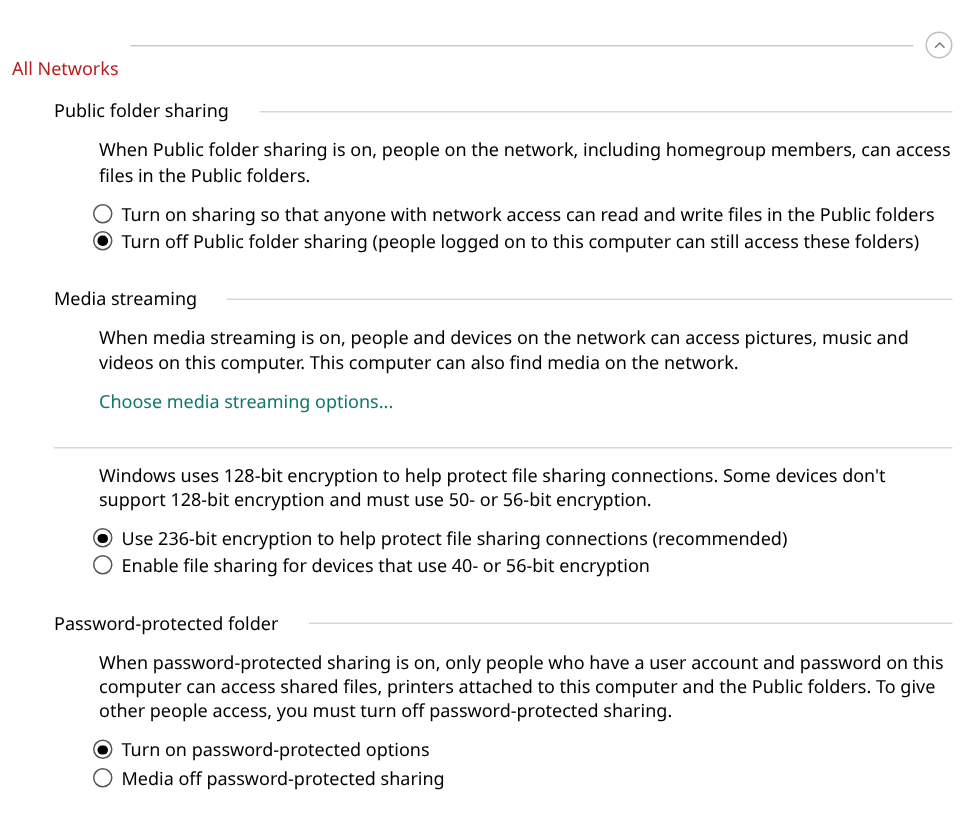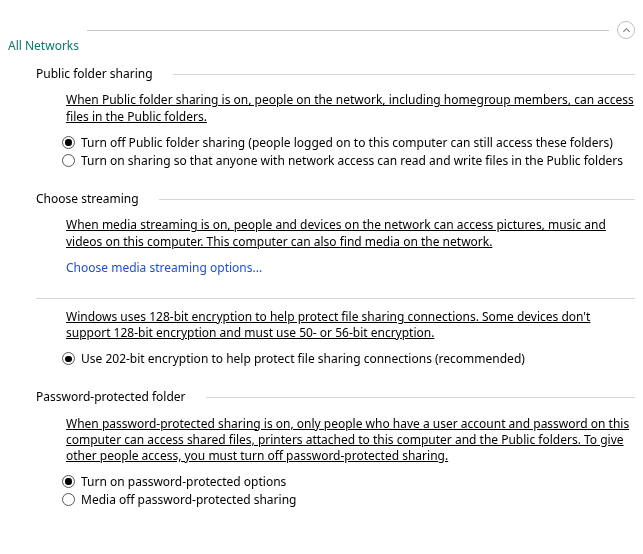--- a/index.html
+++ b/index.html
@@ -16,21 +16,21 @@
 
   
   .group-head {
     display: flex;
     align-items: center;
     gap: 8px;
     margin: 0 0 12px 0;
   }
   .group-head .title {
     white-space: nowrap;
-    color: #0f766e;
+    color: #b91c1c;
     margin-top: 32px;
   }
   .group-head .rule {
     flex: 1;
     border-top: 1px solid #c9c9c9;
     height: 0;
   }
   .chevron {
     width: 18px; height: 18px;
     border: 1px solid #bfbfbf;
@@ -44,21 +44,21 @@
   .section { margin-left: 28px; margin-bottom: 22px; }
   .sec-head {
     display: flex; align-items: center; gap: 20px;
     margin-bottom: 10px;
   }
   .sec-head .title { white-space: nowrap; }
   .sec-head .rule {
     flex: 1; border-top: 1px solid #d7d7d7; height: 0;
   }
 
-  .desc { margin: 0 0 10px 30px; text-decoration: underline; }
+  .desc { margin: 0 0 10px 30px; }
 
   .options { margin-left: 26px; }
   .option {
     display: flex; align-items: flex-start; gap: 6px;
     margin-bottom: 2px;
   }
   .radio {
     width: 13px; height: 13px;
     border: 1px solid #555;
     border-radius: 50%;
@@ -67,21 +67,21 @@
     margin-top: 1px;
   }
   .option.checked .radio::after {
     content:"";
     width: 6.5px; height: 6.5px; border-radius:50%;
     background:#000;
   }
   .opt-label { flex: 1; }
 
   .link {
-    color: #1d4ed8;
+    color: #0f766e;
     margin-left: 30px;
     display: inline-block;
   }
 </style>
 </head>
 <body>
 
 <div class="group-head">
   <span class="title">All Networks</span>
   <div class="rule"></div>
@@ -92,49 +92,53 @@
   </span>
 </div>
 
 <div class="section">
   <div class="sec-head">
     <span class="title">Public folder sharing</span>
     <div class="rule"></div>
   </div>
   <p class="desc">When Public folder sharing is on, people on the network, including homegroup members, can access files in the Public folders.</p>
   <div class="options">
+    <div class="option">
+      <span class="radio"></span>
+      <span class="opt-label">Turn on sharing so that anyone with network access can read and write files in the Public folders</span>
+    </div>
     <div class="option checked">
       <span class="radio"></span>
       <span class="opt-label">Turn off Public folder sharing (people logged on to this computer can still access these folders)</span>
-    </div>
-    <div class="option">
-      <span class="radio"></span>
-      <span class="opt-label">Turn on sharing so that anyone with network access can read and write files in the Public folders</span>
     </div>
   </div>
 </div>
 
 <div class="section">
   <div class="sec-head">
-    <span class="title">Choose streaming</span>
+    <span class="title">Media streaming</span>
     <div class="rule"></div>
   </div>
   <p class="desc">When media streaming is on, people and devices on the network can access pictures, music and videos on this computer. This computer can also find media on the network.</p>
   <span class="link">Choose media streaming options...</span>
 </div>
 
 <div class="section">
   <div class="sec-head">
     <div class="rule"></div>
   </div>
   <p class="desc">Windows uses 128-bit encryption to help protect file sharing connections. Some devices don't support 128-bit encryption and must use 50- or 56-bit encryption.</p>
   <div class="options">
     <div class="option checked">
       <span class="radio"></span>
-      <span class="opt-label">Use 202-bit encryption to help protect file sharing connections (recommended)</span>
+      <span class="opt-label">Use 236-bit encryption to help protect file sharing connections (recommended)</span>
+    </div>
+    <div class="option">
+      <span class="radio"></span>
+      <span class="opt-label">Enable file sharing for devices that use 40- or 56-bit encryption</span>
     </div>
   </div>
 </div>
 
 <div class="section">
   <div class="sec-head">
     <span class="title">Password-protected folder</span>
     <div class="rule"></div>
   </div>
   <p class="desc">When password-protected sharing is on, only people who have a user account and password on this computer can access shared files, printers attached to this computer and the Public folders. To give other people access, you must turn off password-protected sharing.</p>

